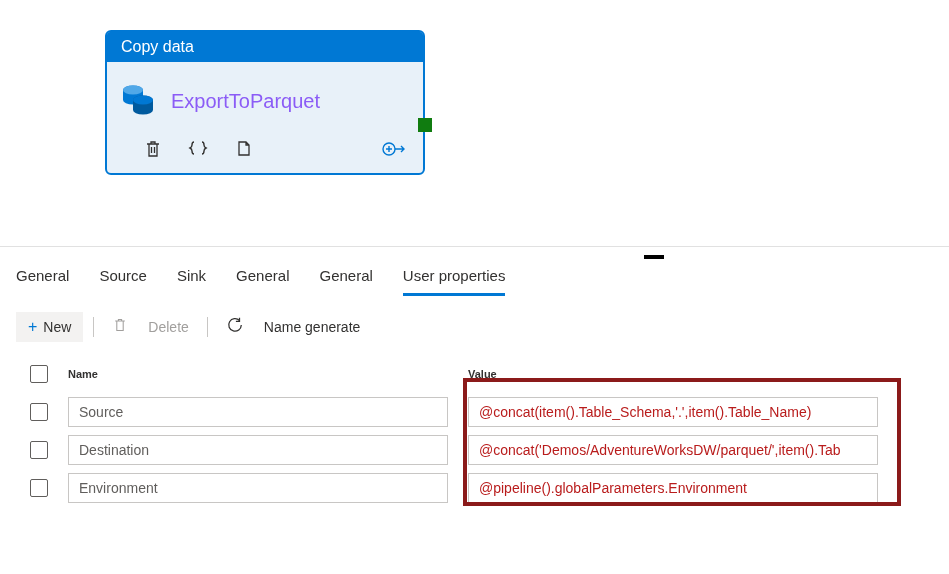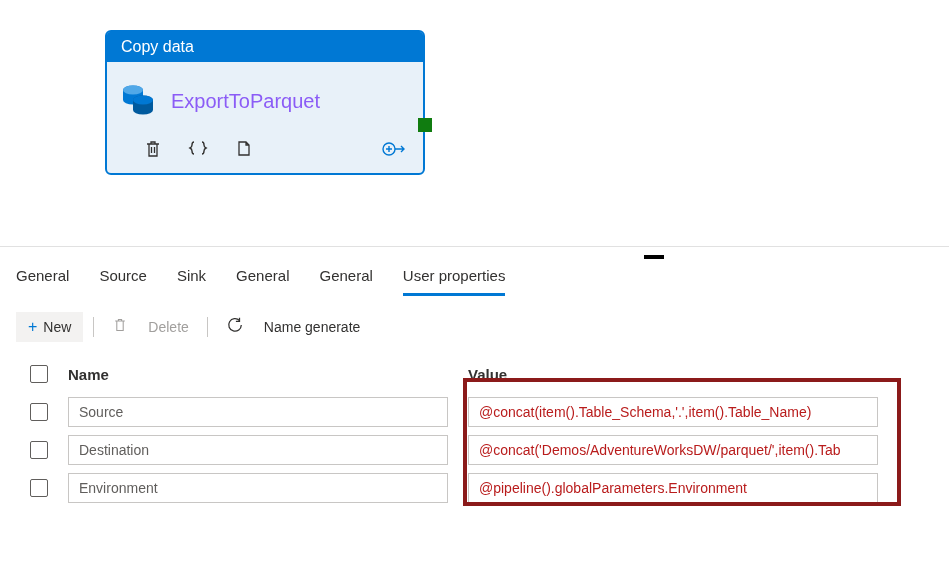--- a/index.html
+++ b/index.html
@@ -120,21 +120,21 @@
     .btn-ghost.disabled { color: #a19f9d; cursor: default; }
     .vsep { width: 1px; height: 20px; background: #c8c6c4; margin: 0 4px; }
     .table {
       padding: 6px 16px 0 30px;
     }
     .thead {
       display: flex;
       align-items: center;
       padding: 8px 0 10px 0;
       font-weight: 600;
-      font-size: 15px;
+      font-size: 11px;
     }
     .col-check { width: 38px; display: flex; align-items: center; }
     .col-name { flex: 0 0 400px; }
     .col-value { flex: 1; }
     .chk {
       width: 18px;
       height: 18px;
       border: 1px solid #605e5c;
       border-radius: 2px;
       cursor: pointer;

